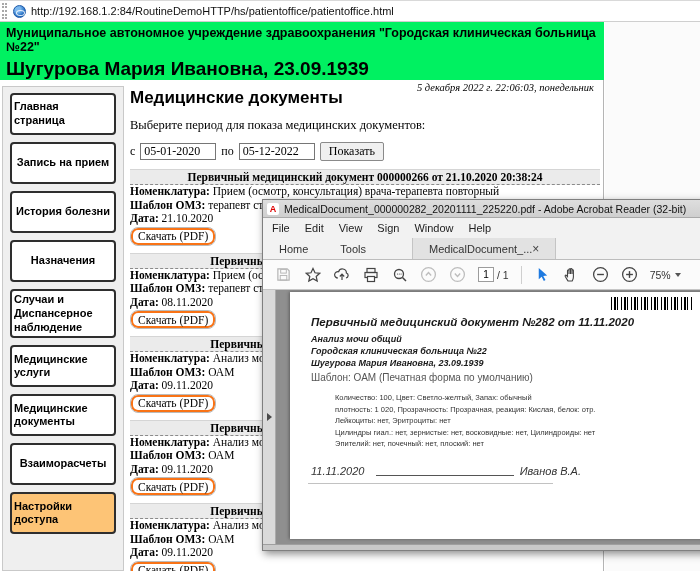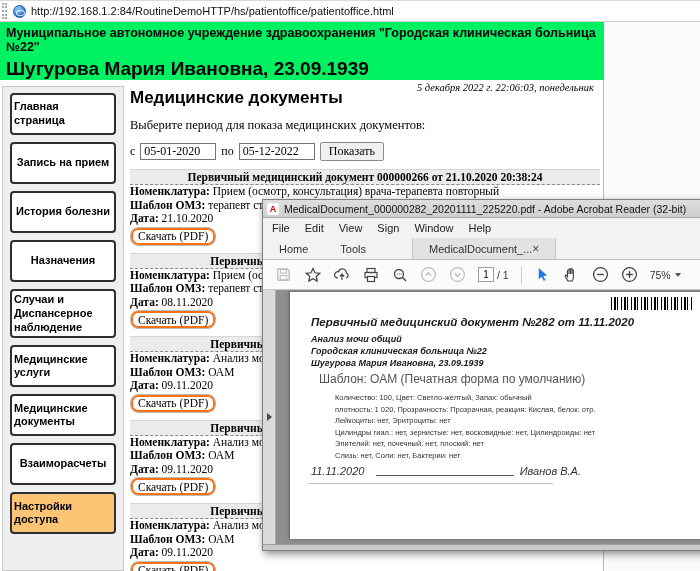--- a/index.html
+++ b/index.html
@@ -97,21 +97,21 @@
     box-shadow:-1px 0 3px rgba(0,0,0,.35); }
   .ac-frame { height:6px; background:#c9c9c9; border-top:1px solid #9f9f9f; flex:0 0 auto; }
 
   
   .barcode { position:absolute; left:321px; top:5px; width:82px; height:13px;
     background:repeating-linear-gradient(90deg,#000 0 1px,#fff 1px 3px,#000 3px 5px,#fff 5px 6px,#000 6px 7px,#fff 7px 10px); }
   .pdf-title { position:absolute; left:21px; top:24px; font-size:11.5px; font-weight:bold;
     font-style:italic; color:#1a1a1a; white-space:nowrap; }
   .pdf-sub { position:absolute; left:21px; font-size:9px; font-weight:bold; font-style:italic;
     color:#1a1a1a; white-space:nowrap; }
-  .pdf-tpl { position:absolute; left:21px; top:80px; font-size:12px; color:#555;margin-left:8px; }
+  .pdf-tpl { position:absolute; left:21px; top:80px; font-size:10px; color:#555; }
   .pdf-body { position:absolute; left:30px; top:100px; font-size:7.5px; color:#333; line-height:11.5px;
     white-space:nowrap;margin-left:15px; }
   .pdf-sign { position:absolute; left:21px; top:173px; width:270px; font-size:11px; font-style:italic;
     color:#333; display:flex; align-items:flex-end; }
   .sign-line { flex:1 1 auto; border-bottom:1px solid #555; margin:0 6px 1px 12px; height:8px; }
   .pdf-rule { position:absolute; left:18px; top:191px; width:245px; border-bottom:1px solid #c2c2c2; }
 
   svg.ic { display:block; }
 </style>
 </head>
@@ -312,21 +312,20 @@
       <div class="pdf-sub" style="top:42px;">Анализ мочи общий</div>
       <div class="pdf-sub" style="top:54px;">Городская клиническая больница №22</div>
       <div class="pdf-sub" style="top:66px;">Шугурова Мария Ивановна, 23.09.1939</div>
       <div class="pdf-tpl">Шаблон: ОАМ (Печатная форма по умолчанию)</div>
       <div class="pdf-body">
         <div>Количество: 100, Цвет: Светло-желтый, Запах: обычный</div>
         <div>плотность: 1 020, Прозрачность: Прозрачная, реакция: Кислая, белок: отр.</div>
         <div>Лейкоциты: нет, Эритроциты: нет</div>
         <div>Цилиндры гиал.: нет, зернистые: нет, восковидные: нет, Цилиндроиды: нет</div>
         <div>Эпителий: нет, почечный: нет, плоский: нет</div>
-        <div>Слизь: нет, Соли: нет, Бактерии: нет</div>
       </div>
       <div class="pdf-sign">
         <span>11.11.2020</span>
         <span class="sign-line"></span>
         <span>Иванов В.А.</span>
       </div>
       <div class="pdf-rule"></div>
     </div>
   </div>
   <div class="ac-frame"></div>

